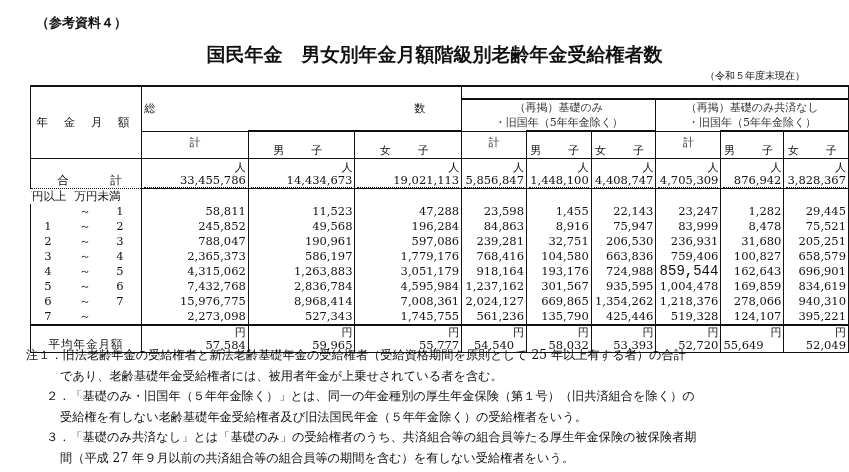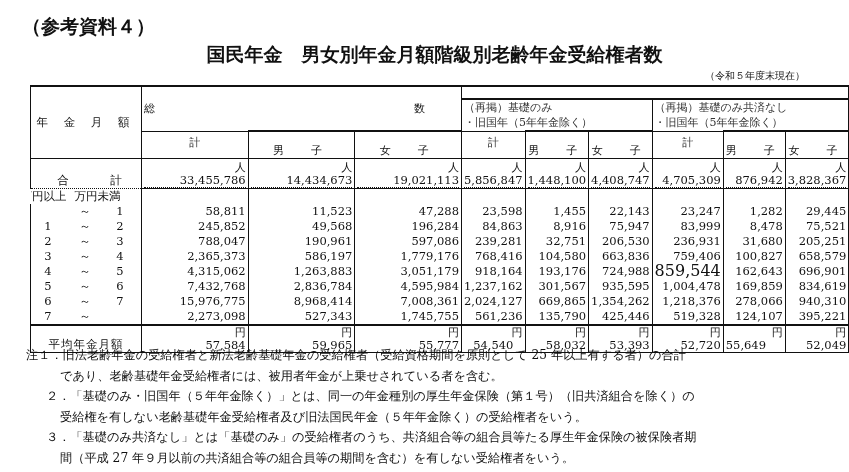--- a/index.html
+++ b/index.html
@@ -2,44 +2,44 @@
 <html><head>
   <meta charset="utf-8">
   <style>
     html, body { margin: 0; padding: 0; background: #ffffff; }
     body {
       width: 849px; height: 472px; position: relative; overflow: hidden;
       font-family: "DejaVu Serif", "Liberation Serif", serif;
       color: #111;
     }
     .ref-label {
-      position: absolute; left: 22px; top: 14px;
+      position: absolute; left: 36px; top: 14px;
       font-family: "DejaVu Sans", sans-serif; font-weight: bold;
-      font-size: 19px; letter-spacing: 0px;
+      font-size: 13px; letter-spacing: 0px;
     }
     .main-title {
       position: absolute; left: 0; width: 849px; top: 42px; text-align: center;
       font-family: "DejaVu Sans", sans-serif; font-weight: bold;
       font-size: 19px; padding-left: 20px; box-sizing: border-box;
     }
     .as-of {
       position: absolute; right: 44px; top: 69px;
       font-size: 10px;
     }
     table.tbl {
       position: absolute; left: 30px; top: 85px;
       border-collapse: collapse; table-layout: fixed;
       font-size: 11.5px;
     }
     table.tbl td, table.tbl th {
       border: 1px solid #111; padding: 0 2px; font-weight: normal;
       white-space: nowrap; overflow: hidden;
     }
     .hdr { text-align: center; font-size: 11px; color: #333; }
-    .hdr-group { font-size: 11px; line-height: 15px; color: #333; }
+    .hdr-group { text-align: center; font-size: 11px; line-height: 15px; color: #333; }
     .hdr-total { text-align: center; font-size: 11px; letter-spacing: 34px; }
     .hdr-sex { text-align: center; font-size: 11px; letter-spacing: 8px; border-top: 2px solid #111 !important; }
     .label-cell { text-align: center; font-size: 11.5px; letter-spacing: 6px; }
     .num { text-align: right; font-size: 11.5px; line-height: 14.6px; vertical-align: top; }
     .unit { display: block; text-align: right; font-size: 11px; line-height: 13px; }
     .dotted { border-bottom: 1px dotted #111; display: block; text-align: right; line-height: 13px; }
     td.body-num { border-top: none; border-bottom: none; text-align: right; padding: 0 1px 0 0; }
     .range-row td { border-top: none !important; border-bottom: none !important; }
     .range-label { font-size: 11.5px; padding: 0 !important; }
     .range-label span { display: inline-block; text-align: center; }
@@ -212,21 +212,21 @@
         <td class="body-num" style="font-size: 11.5px; line-height: 14.6px;">658,579</td>
       </tr>
       <tr class="range-row" style="height: 14.6px;">
         <td class="range-label"><span class="rl-from">4</span><span class="rl-tilde">～</span><span class="rl-to">5</span></td>
         <td class="body-num" style="font-size: 11.5px; line-height: 14.6px;">4,315,062</td>
         <td class="body-num" style="font-size: 11.5px; line-height: 14.6px;">1,263,883</td>
         <td class="body-num" style="font-size: 11.5px; line-height: 14.6px;">3,051,179</td>
         <td class="body-num" style="font-size: 11.5px; line-height: 14.6px;">918,164</td>
         <td class="body-num" style="font-size: 11.5px; line-height: 14.6px; margin-top: 22px;">193,176</td>
         <td class="body-num" style="font-size: 11.5px; line-height: 14.6px;">724,988</td>
-        <td class="body-num" style="font-size: 16px; line-height: 14.6px;">859,544</td>
+        <td class="body-num" style="font-size: 14px; line-height: 14.6px; font-family: Liberation Mono, monospace;">859,544</td>
         <td class="body-num" style="font-size: 11.5px; line-height: 14.6px;">162,643</td>
         <td class="body-num" style="font-size: 11.5px; line-height: 14.6px;">696,901</td>
       </tr>
       <tr class="range-row" style="height: 14.6px;">
         <td class="range-label"><span class="rl-from">5</span><span class="rl-tilde">～</span><span class="rl-to">6</span></td>
         <td class="body-num" style="font-size: 11.5px; line-height: 14.6px;">7,432,768</td>
         <td class="body-num" style="font-size: 11.5px; line-height: 14.6px;">2,836,784</td>
         <td class="body-num" style="font-size: 11.5px; line-height: 14.6px;">4,595,984</td>
         <td class="body-num" style="font-size: 11.5px; line-height: 14.6px;">1,237,162</td>
         <td class="body-num" style="font-size: 11.5px; line-height: 14.6px;">301,567</td>

